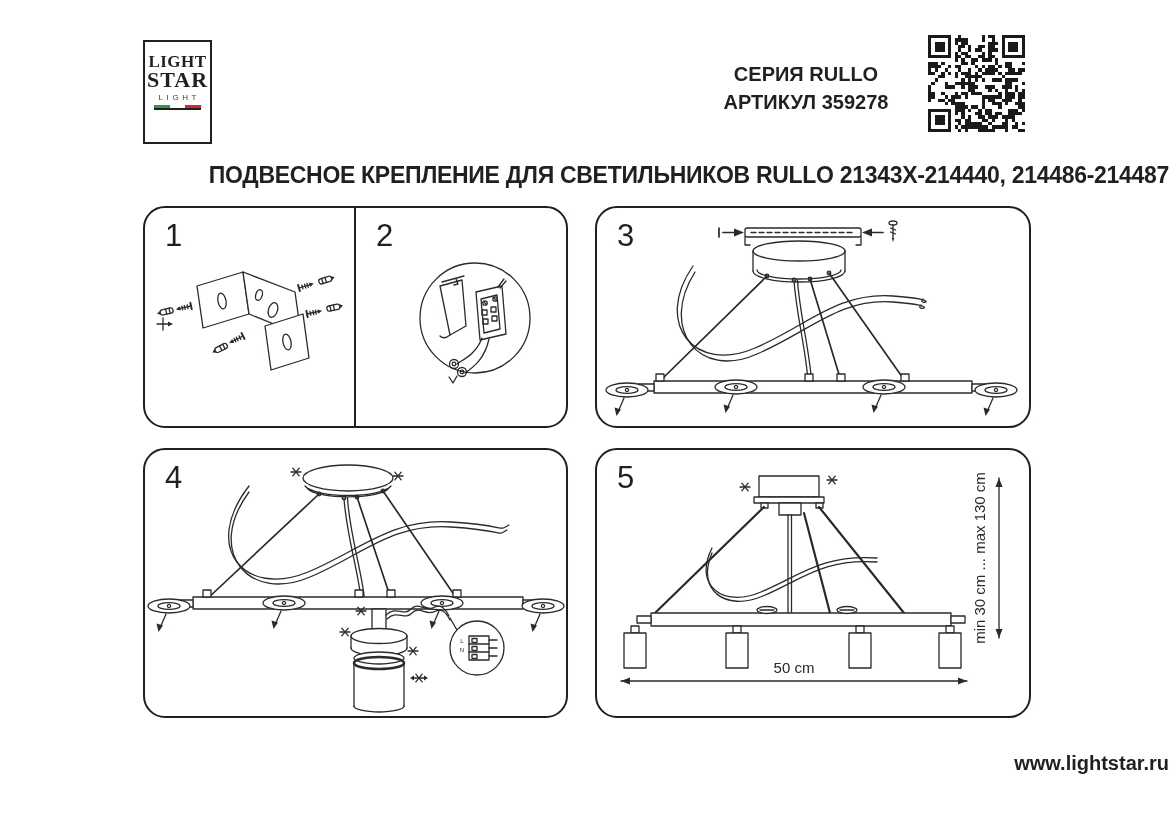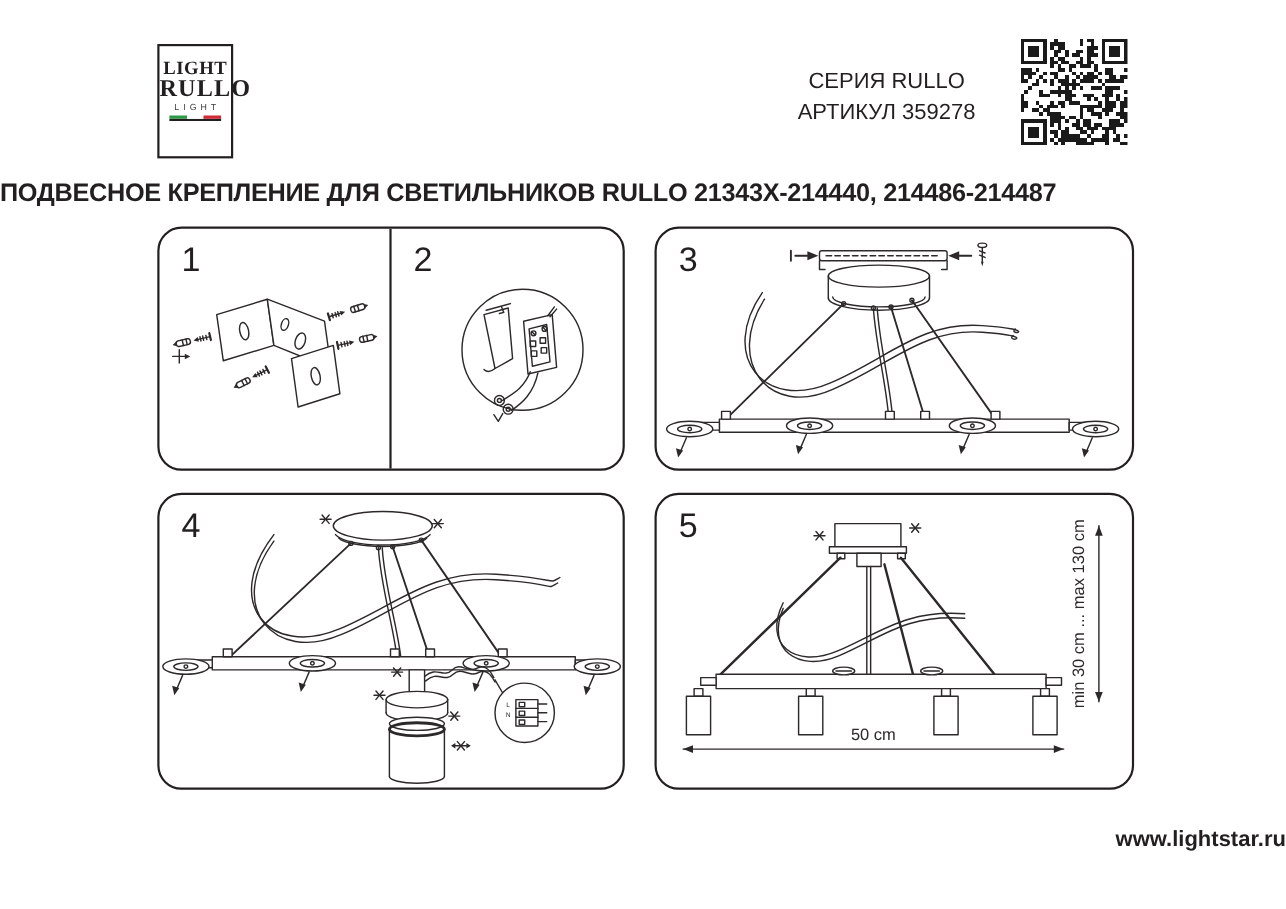--- a/index.html
+++ b/index.html
@@ -13,24 +13,24 @@
   
   .logo{position:absolute;left:143px;top:40px;width:69px;height:104px;border:2px solid var(--ink);text-align:center;background:#fff;}
   .logo-light{font-family:"Liberation Serif",serif;font-weight:bold;font-size:17px;line-height:1;margin-top:11px;letter-spacing:.5px;}
   .logo-star{font-family:"Liberation Serif",serif;font-weight:bold;font-size:22px;line-height:.95;letter-spacing:1px;}
   .logo-group{font-size:8px;letter-spacing:3.6px;text-indent:3.6px;margin-top:2px;color:#3d3d3d;}
   .logo-flag{height:5px;margin:3px 9px 0 9px;display:flex;border-bottom:2px solid var(--ink);}
   .logo-flag span{flex:1;}
   .fg{background:var(--flag-green);} .fw{background:#fff;} .fr{background:var(--flag-red);}
 
   .title{position:absolute;left:258px;top:57px;font-size:23px;font-weight:bold;line-height:28px;letter-spacing:-.2px;}
-  .series-block{position:absolute;left:696px;top:60px;width:220px;text-align:center;font-size:20px;font-weight:normal;line-height:28px;}
+  .series-block{position:absolute;left:696px;top:60px;width:220px;text-align:center;font-size:20px;font-weight:bold;line-height:28px;}
   .qr{position:absolute;left:928px;top:35px;width:97px;height:97px;}
 
-  .subtitle{position:absolute;left:0;right:0;top:162px;text-align:left;font-size:23px;font-weight:bold;letter-spacing:-.3px;}
+  .subtitle{position:absolute;left:0;right:0;top:162px;text-align:right;font-size:23px;font-weight:bold;letter-spacing:-.3px;}
 
   
   .panel{position:absolute;border:2px solid var(--ink);border-radius:22px;background:#fff;}
   .panelA{left:143px;top:206px;width:425px;height:222px;}
   .panelB{left:595px;top:206px;width:436px;height:222px;}
   .panelC{left:143px;top:448px;width:425px;height:270px;}
   .panelD{left:595px;top:448px;width:436px;height:270px;}
   .divider{position:absolute;left:209px;top:0;bottom:0;width:2px;background:var(--ink);}
   .pnum{position:absolute;top:12px;left:20px;font-size:31px;line-height:1;color:var(--ink);}
   .pnum2{left:231px;}
@@ -47,21 +47,21 @@
 
   .footer{position:absolute;left:0;right:0;top:752px;text-align:right;font-size:20px;font-weight:bold;}
 </style>
 </head>
 <body>
 
 <div class="page">
 
   <div class="logo">
     <div class="logo-light">LIGHT</div>
-    <div class="logo-star">RULLO</div>
+    <div class="logo-star">STAR</div>
     <div class="logo-group">LIGHT</div>
     <div class="logo-flag">
         <span class="fg"></span>
         <span class="fw"></span>
         <span class="fr"></span>
       </div>
   </div>
 
 
   <div class="series-block">

